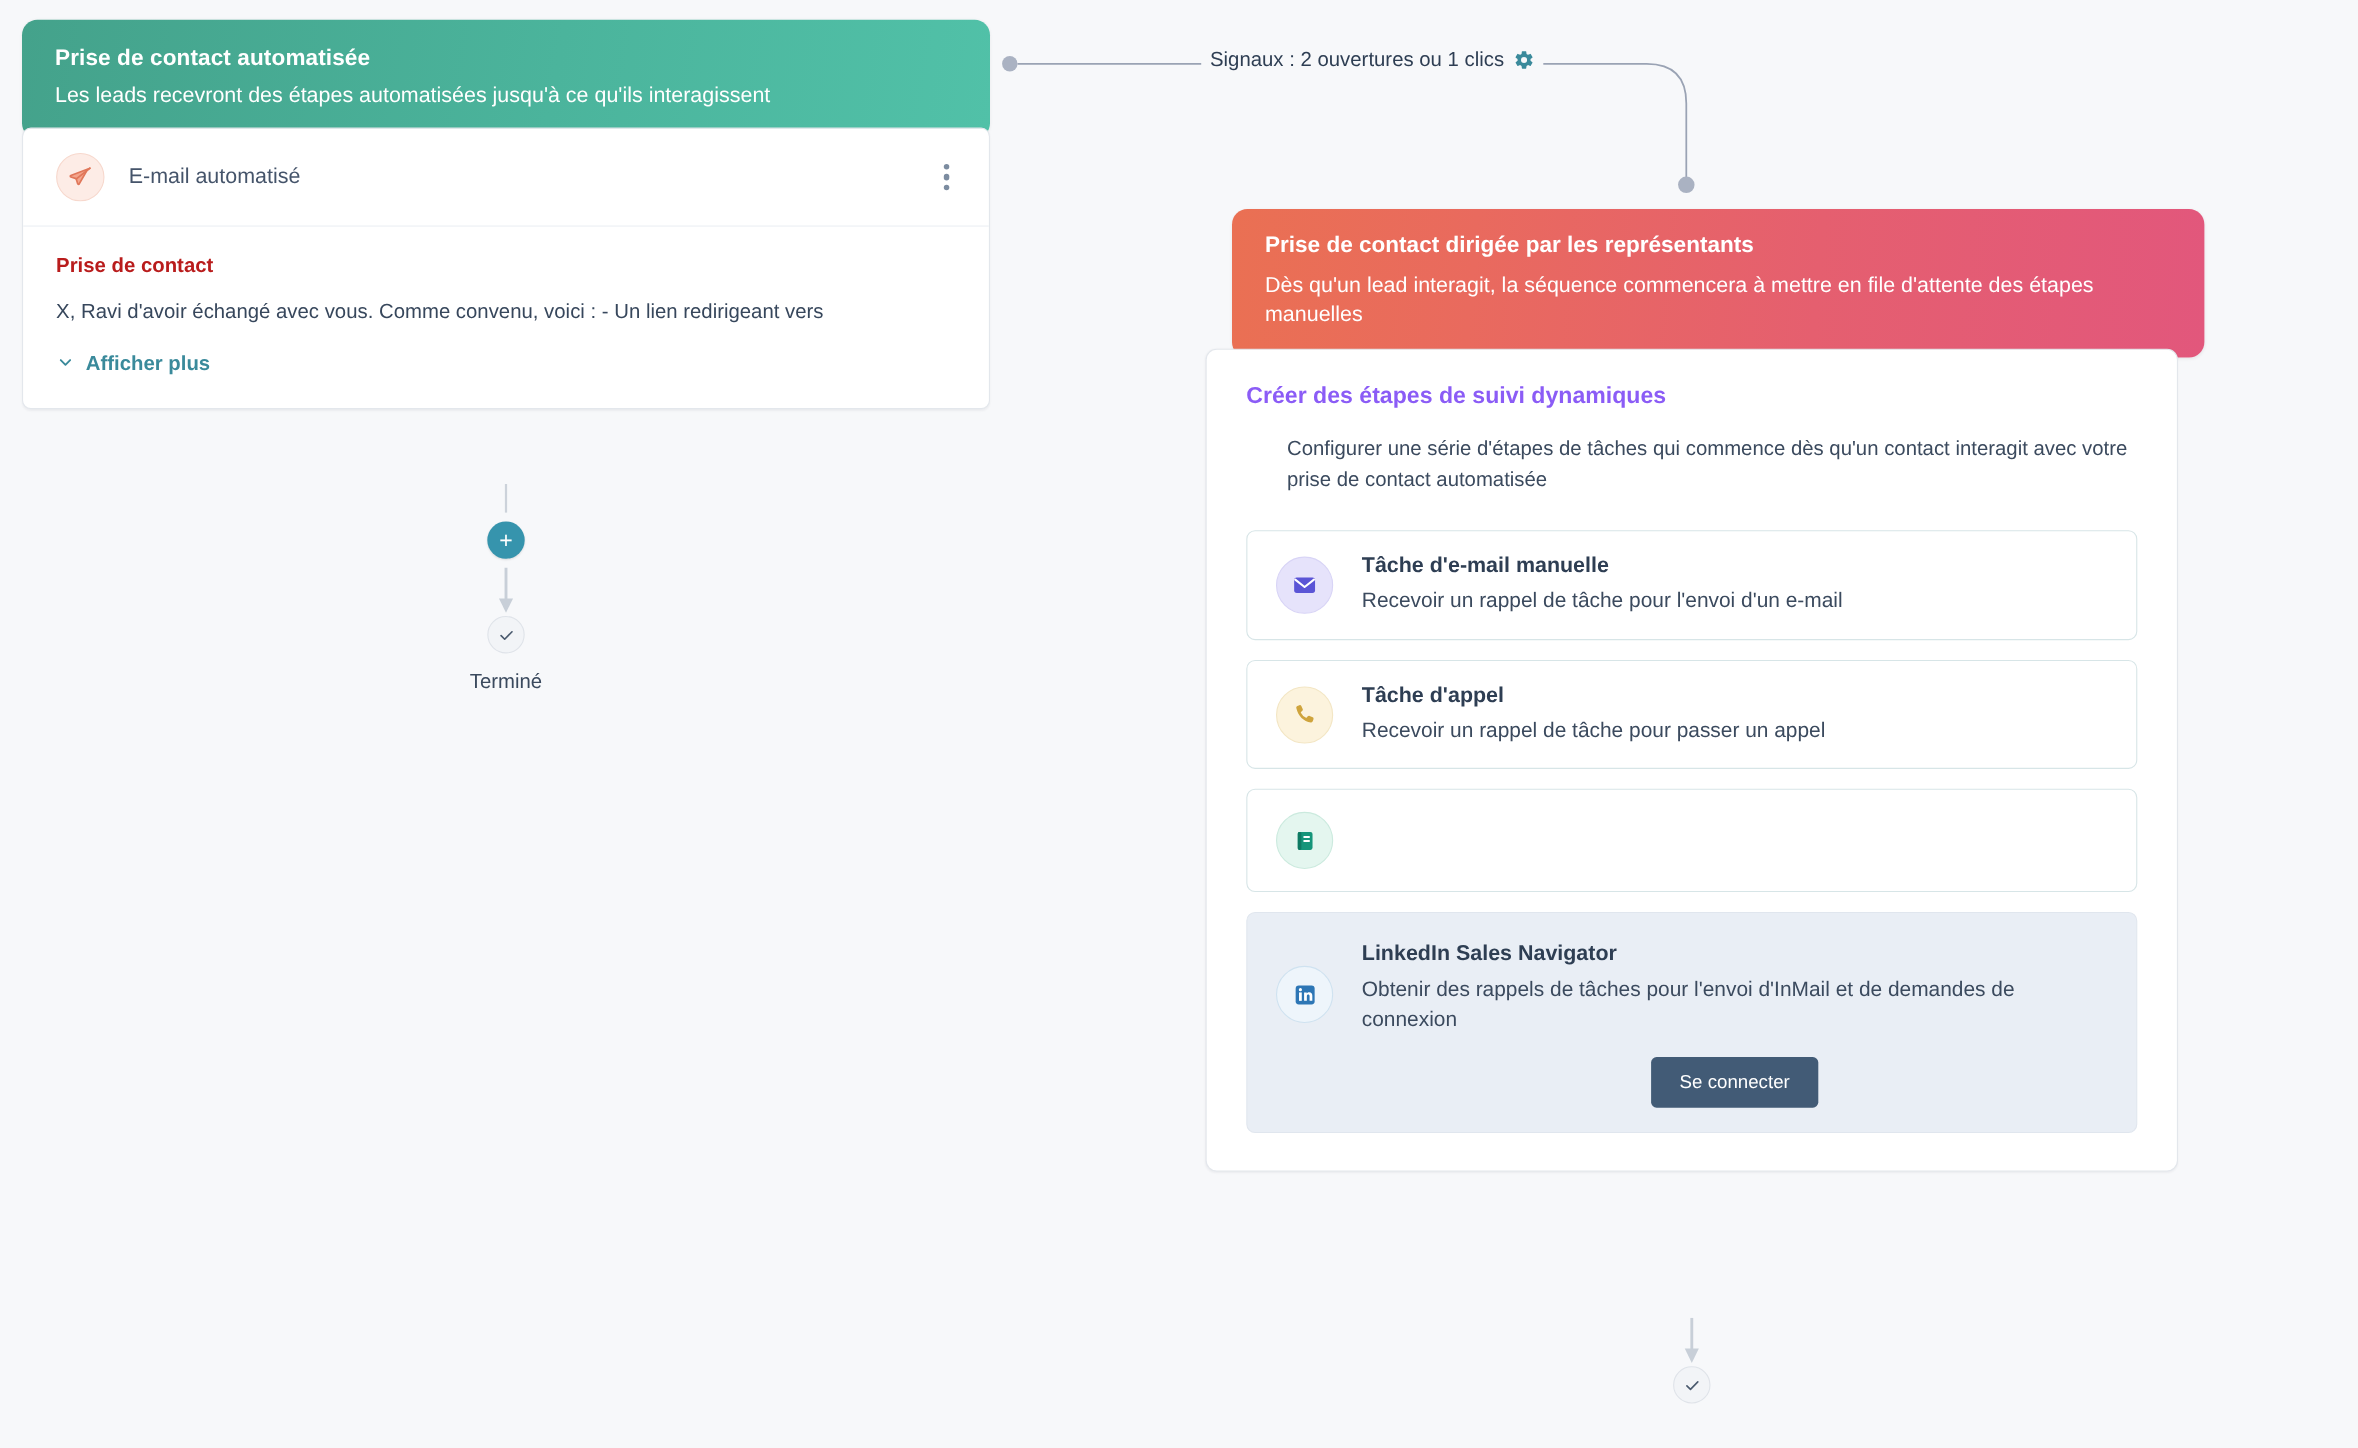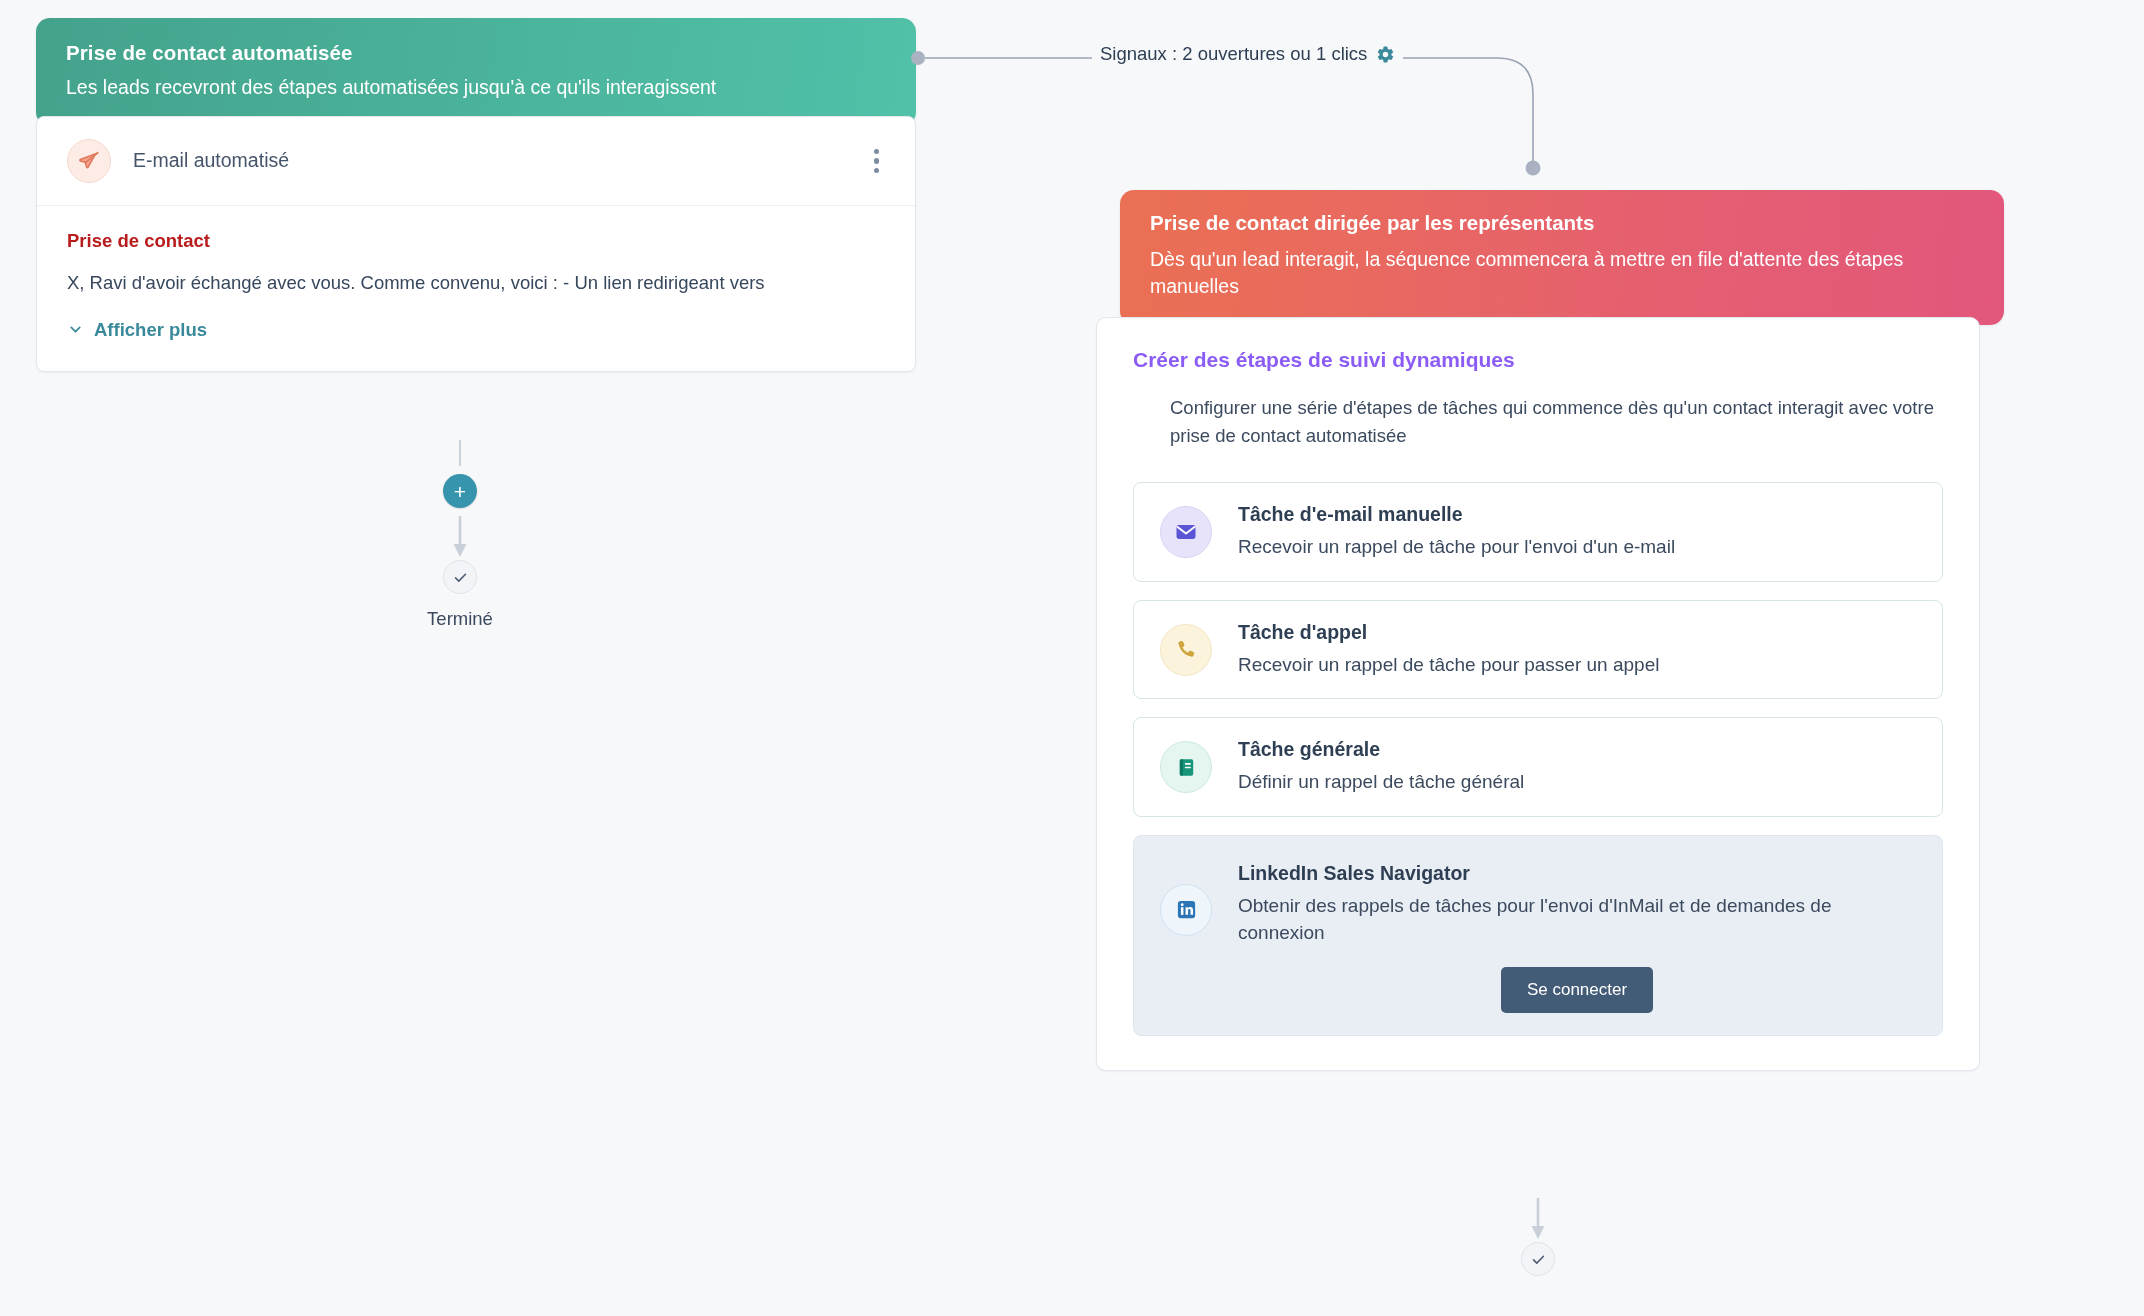--- a/index.html
+++ b/index.html
@@ -6,21 +6,21 @@
   html, body {
     margin: 0; padding: 0;
     width: 2144px; height: 1316px;
     background: #f7f8fa;
     font-family: "Liberation Sans", sans-serif;
     overflow: hidden;
   }
   #canvas { position: relative; width: 2144px; height: 1316px; background: #f7f8fa; }
 
   
-  .left-branch { position: absolute; left: 36px; top: 18px; width: 996px; }
+  .left-branch { position: absolute; left: 20px; top: 18px; width: 996px; }
 
   .green-header {
     position: relative;
     width: 880px;
     padding: 22px 30px 26px 30px;
     border-radius: 14px;
     background: linear-gradient(100deg, #44a28b 0%, #4bb49c 55%, #51c1a8 100%);
     color: #ffffff;
     box-shadow: 0 1px 3px rgba(0,0,0,.07);
   }
@@ -272,24 +272,20 @@
 
         <div class="opt">
           <span class="opt-icon ic-task">
             <svg width="23" height="23" viewBox="0 0 24 24">
               <rect x="5" y="3.5" width="14" height="17" rx="2" fill="#16957a"></rect>
               <rect x="5" y="3.5" width="3.4" height="17" rx="1.4" fill="#0e7a63"></rect>
               <rect x="10.2" y="7.4" width="6.4" height="1.7" rx=".85" fill="#ffffff"></rect>
               <rect x="10.2" y="11.2" width="6.4" height="1.7" rx=".85" fill="#ffffff"></rect>
             </svg>
           </span>
-          <span class="opt-text">
-            <span class="opt-title" style="display:block">Tâche générale</span>
-            <span class="opt-sub" style="display:block">Définir un rappel de tâche général</span>
-          </span>
         </div>
 
         <div class="opt highlight">
           <span class="opt-icon ic-li">
             <svg width="23" height="23" viewBox="0 0 24 24">
               <rect x="3" y="3" width="18" height="18" rx="3" fill="#2d76b5"></rect>
               <rect x="6.2" y="9.6" width="2.6" height="8" fill="#ffffff"></rect>
               <circle cx="7.5" cy="7" r="1.5" fill="#ffffff"></circle>
               <path d="M11 9.6h2.5v1.1c.5-.8 1.4-1.3 2.4-1.3 1.9 0 2.9 1.2 2.9 3.3v4.9h-2.6v-4.4c0-1.1-.4-1.7-1.3-1.7-.8 0-1.3.55-1.3 1.7v4.4H11z" fill="#ffffff"></path>
             </svg>

